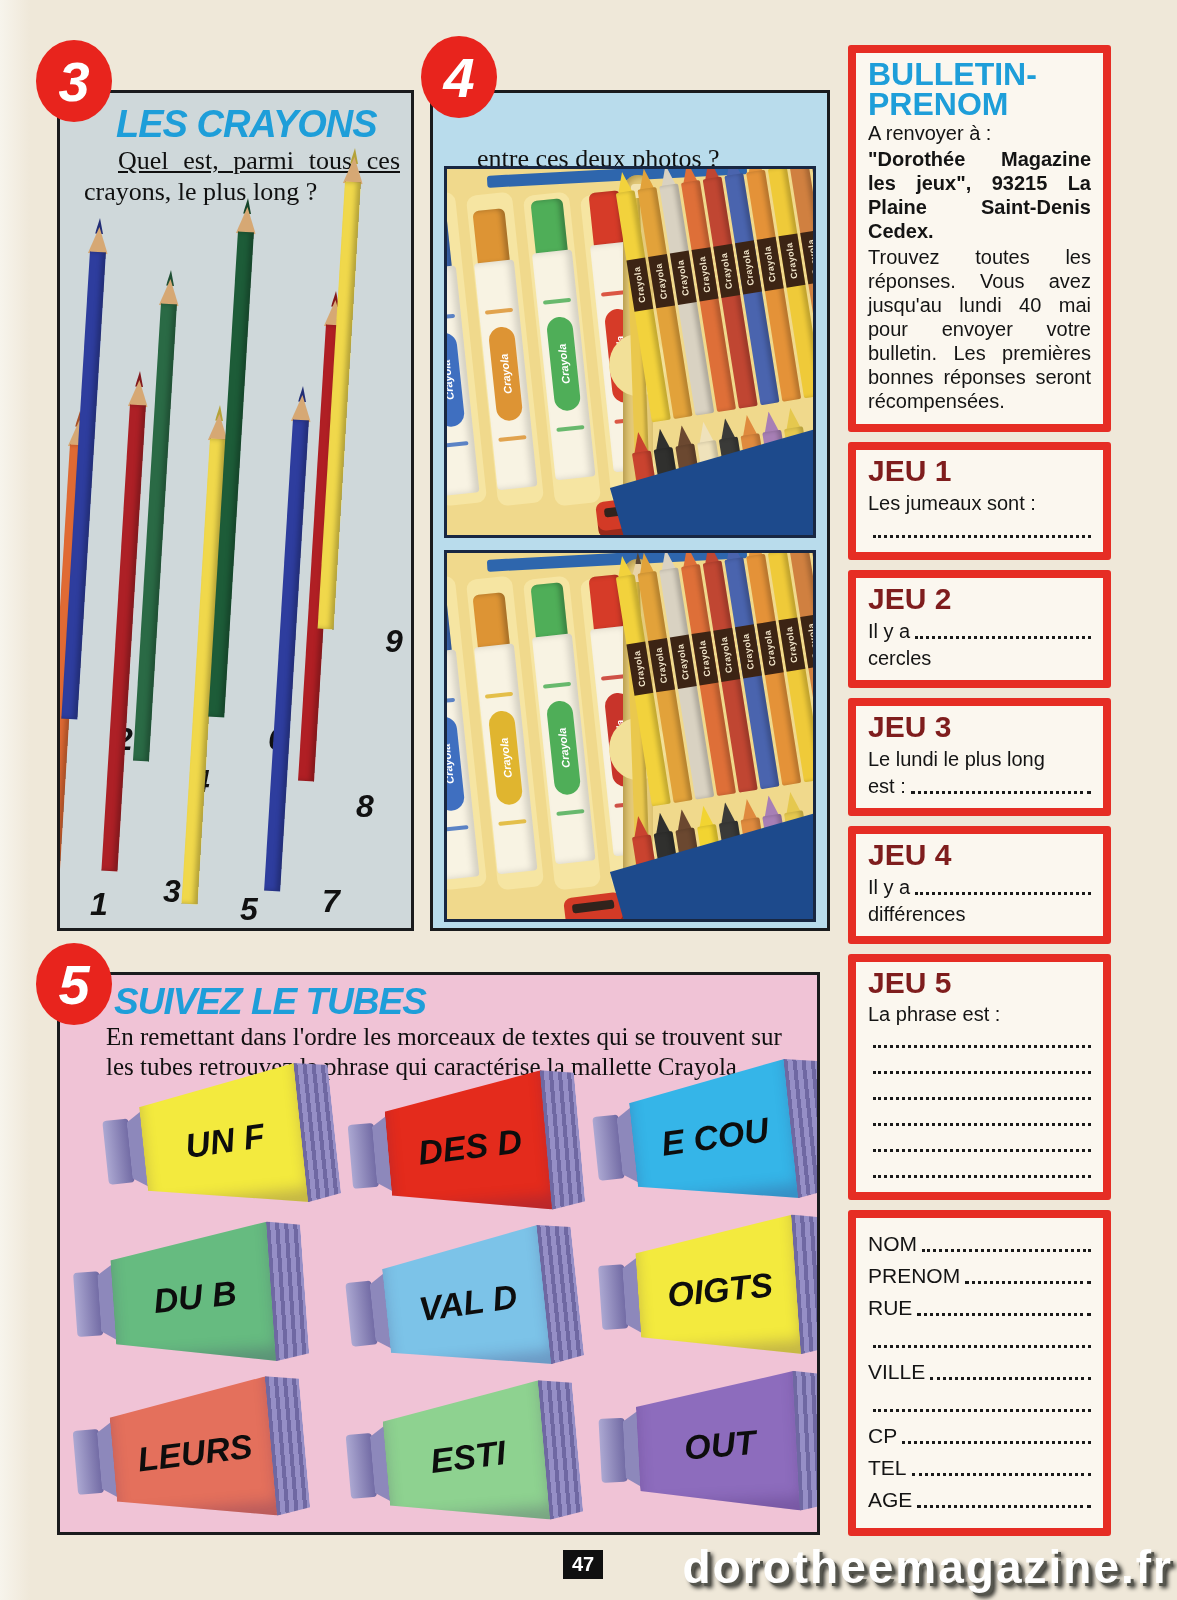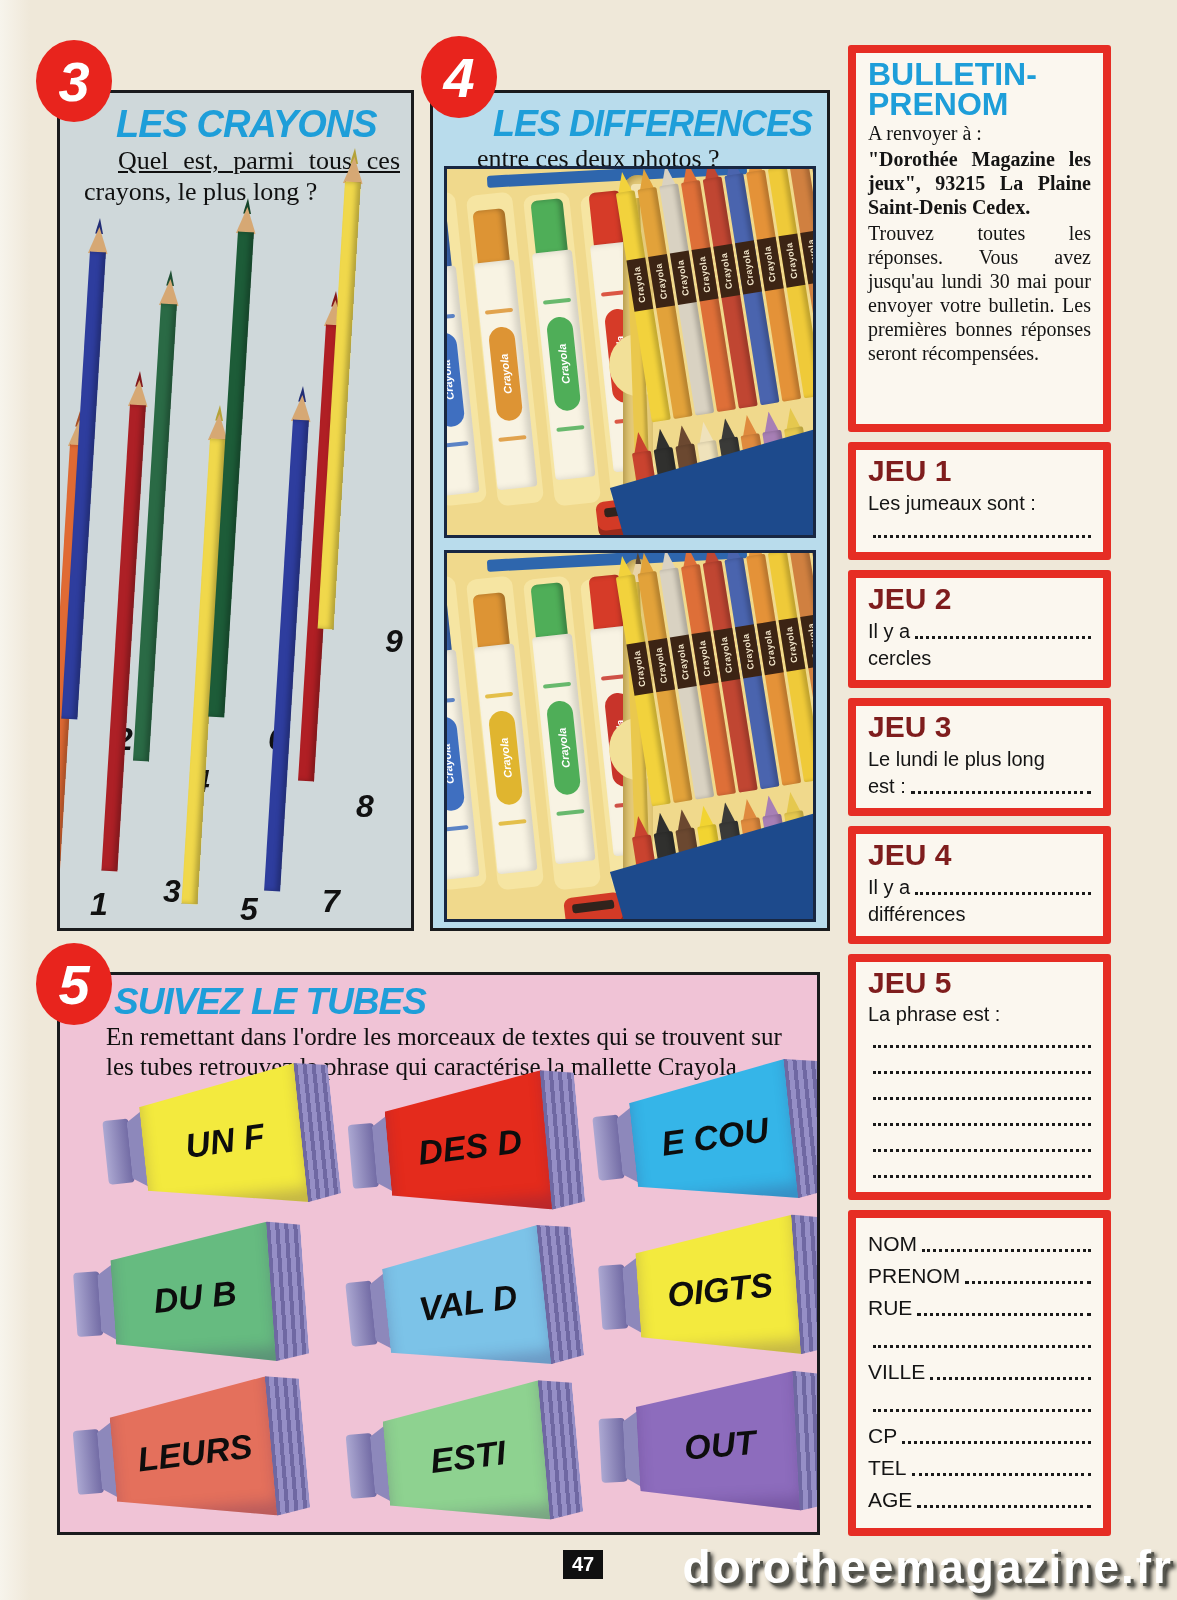--- a/index.html
+++ b/index.html
@@ -75,21 +75,21 @@
   .t-neck{left:24px;top:30px;width:16px;height:80px;background:#8d88bb;clip-path:polygon(0 15%,100% 2%,100% 98%,0 85%);}
   .t-body{left:38px;top:0;width:160px;height:140px;clip-path:polygon(0 20%,100% 0,100% 100%,0 80%);box-shadow:inset 0 -14px 14px rgba(60,30,90,.25);}
   .t-end{left:196px;top:0;width:34px;height:140px;clip-path:polygon(0 0,100% 4%,100% 96%,0 100%);
          background:repeating-linear-gradient(90deg,#6f68a2 0 4px,#968fc6 4px 9px);}
   .t-label{left:42px;top:0;width:156px;height:140px;display:flex;align-items:center;justify-content:center;
            font:italic 900 34px "Liberation Sans",sans-serif;color:#0d0d0d;transform:rotate(-2deg);letter-spacing:0;}
   
   #answer-col{position:absolute;left:848px;top:45px;width:263px;display:flex;flex-direction:column;gap:10px;justify-content:center;}
   .rbox{background:#fbf7ef;border:8px solid #e62d24;border-radius:3px;padding:6px 12px;box-sizing:border-box;overflow:hidden;flex:0 0 auto;}
   .b-title{margin:0;color:#1e9ed9;font:900 32px "Liberation Sans",sans-serif;line-height:30px;letter-spacing:0;}
-  .b-text{margin:2px 0 0 0;font-size:20px;line-height:24px;color:#141414;text-align:justify;font-family:Liberation Serif, serif;}
+  .b-text{margin:2px 0 0 0;font-size:20px;line-height:24px;color:#141414;text-align:justify;}
   .b-bold{font-weight:700;}
   .jeu-title{margin:0 0 2px 0;color:#7f1d1d;font:900 30px "Liberation Sans",sans-serif;line-height:30px;}
   .arow{display:flex;align-items:flex-end;height:27px;font-size:20px;color:#141414;white-space:nowrap;}
   .arow .dots{flex:1;border-bottom:3px dotted #1a1a1a;margin:0 0 4px 5px;}
   .jeu5 .arow{height:26px;}
   .fields .arow{height:32px;font-size:21px;}
   
   #page-num{position:absolute;left:563px;top:1550px;background:#101010;color:#fff;
             font:700 20px "Liberation Sans",sans-serif;padding:3px 9px;}
   #watermark{position:absolute;right:4px;top:1540px;color:#fff;
@@ -161,21 +161,20 @@
           <i class="p-lead" style="background: rgb(240, 216, 75);"></i>
           <i class="p-wood"></i>
           <i class="p-shaft" style="background: rgb(240, 216, 75);"></i>
         </div>
         <span class="pnum" style="left: 325px; top: 530px;">9</span>
       </div>
   </section>
 
   <div class="badge" id="badge-4">4</div>
   <section class="panel" id="g4-panel">
-    <h2 class="game-title" id="g4-title">LES DIFFERENCES</h2>
     <div class="question" id="g4-q">
       <span class="q-line">entre ces deux photos ?</span>
     </div>
     <div class="photo" id="photo-a">
         <div class="ph-rim"></div>
         <div class="ph-slot" style="left: -22px; top: 24px;"></div>
         <div class="ph-slot" style="left: 35px; top: 24px;"></div>
         <div class="ph-slot" style="left: 92px; top: 24px;"></div>
         <div class="ph-slot" style="left: 149px; top: 24px;"></div>
         <div class="marker" style="left: -22px; top: 46px;">
@@ -602,21 +601,21 @@
         </div>
       </div>
   </section>
 
   <aside id="answer-col">
     <div class="rbox" id="bulletin-box" style="height:387px">
       <h2 class="b-title">BULLETIN-</h2>
       <h2 class="b-title">PRENOM</h2>
       <p class="b-text">A renvoyer à :</p>
       <p class="b-text b-bold">"Dorothée Magazine les jeux", 93215 La Plaine Saint-Denis Cedex.</p>
-      <p class="b-text">Trouvez toutes les réponses. Vous avez jusqu'au lundi 30 mai pour envoyer votre bulletin. Les premières bonnes réponses seront récompensées.</p>
+      <p class="b-text">Trouvez toutes les réponses. Vous avez jusqu'au lundi 40 mai pour envoyer votre bulletin. Les premières bonnes réponses seront récompensées.</p>
     </div>
     <div id="jeux-list" style="display:contents"><div class="rbox" style="height: 118px;">
           <h3 class="jeu-title">JEU 1</h3>
           <div class="arow ">
             <span>Les jumeaux sont :</span>
           </div>
           <div class="arow ">
             <span class="dots"></span>
           </div>
         </div><div class="rbox" style="height: 118px;">

